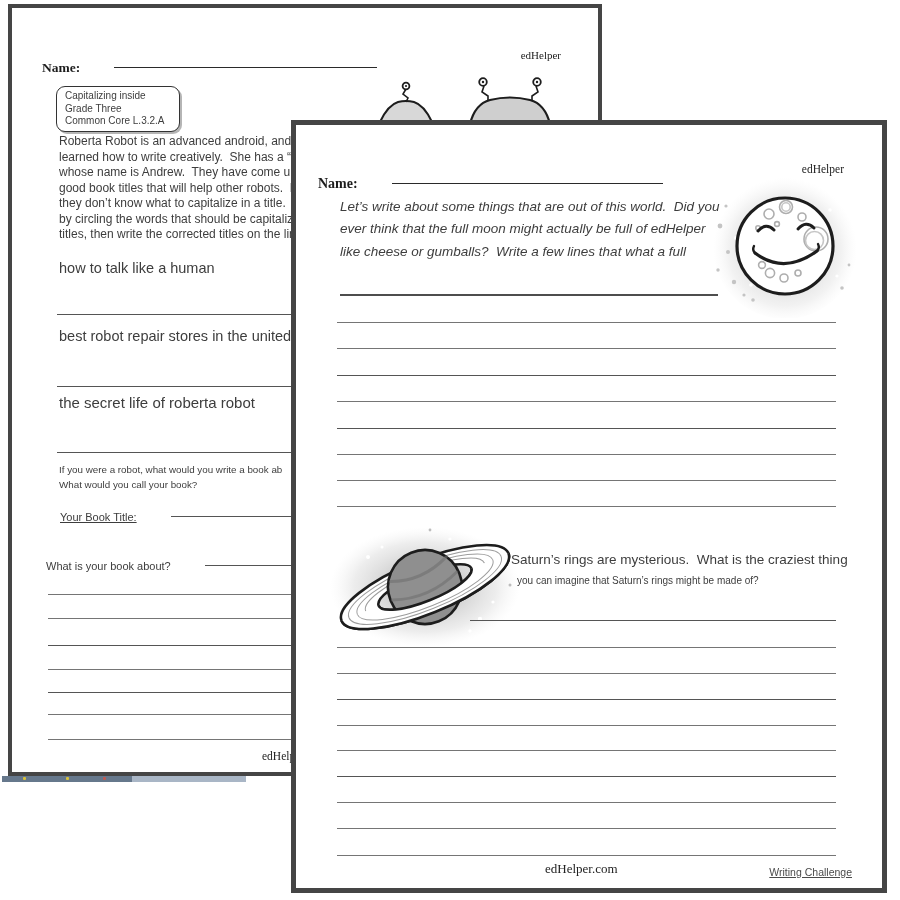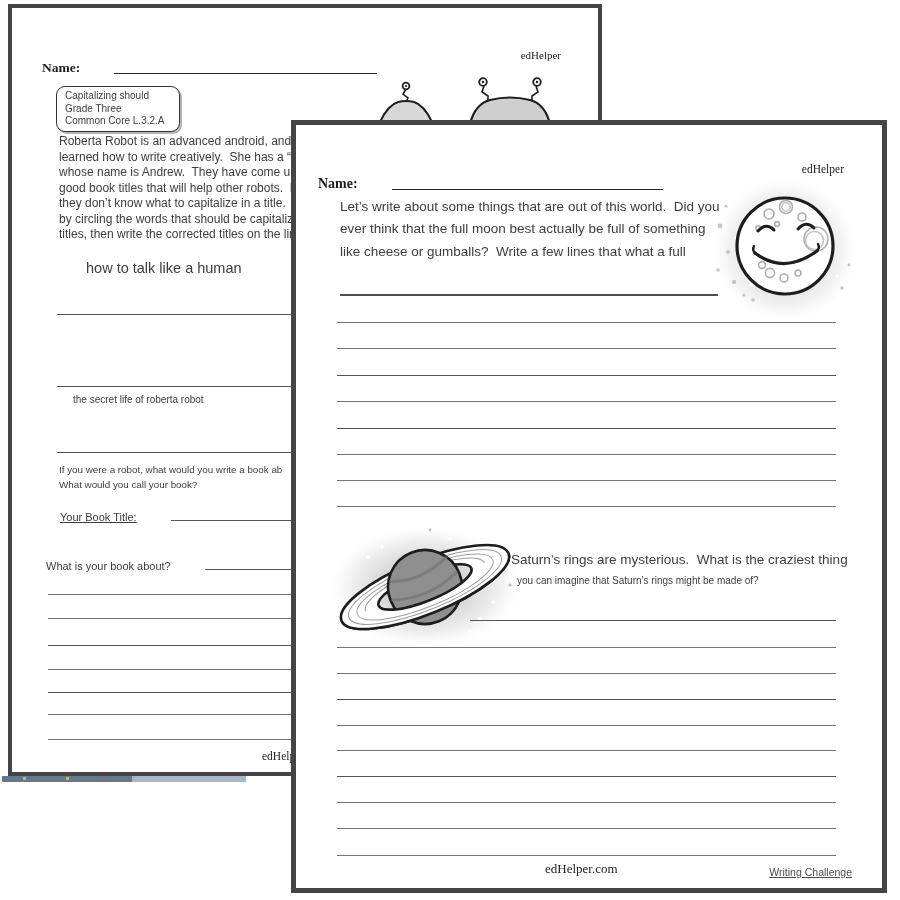--- a/index.html
+++ b/index.html
@@ -6,21 +6,21 @@
   .stage{position:relative;width:900px;height:900px;overflow:hidden;background:#fff;
          font-family:"Liberation Sans",sans-serif;}
   .page{position:absolute;background:#fff;box-sizing:border-box;border:4px solid #454545;}
   .page.front{border-width:5px;}
   .abs{position:absolute;}
   .sans{font-family:"Liberation Sans",sans-serif;color:#3d3d3d;white-space:pre;}
   .serif{font-family:"Liberation Serif",serif;color:#222;white-space:pre;}
   .wline{position:absolute;height:0;border-top:1px solid #757575;}
   .wline.dk{border-top:2px solid #4e4e4e;}
   .wline.md{border-top:1.5px solid #555;}
-  .namerow{display:flex;align-items:flex-end;gap:28px;}
+  .namerow{display:flex;align-items:center;gap:28px;}
   .namerow .lbl{font-family:"Liberation Serif",serif;font-weight:bold;color:#1c1c1c;}
   .namerow .nline{flex:1;border-bottom:1.5px solid #2a2a2a;margin-left:6px;margin-bottom:2px;height:1px;}
   .tagbox{box-sizing:border-box;border:1.5px solid #333;border-radius:9px;
           box-shadow:2px 2px 0 rgba(90,90,90,.45);padding:3px 8px;background:#fff;}
   .tagbox div{font-size:10px;line-height:12.5px;color:#3d3d3d;white-space:pre;}
   .strip{position:absolute;display:flex;}
   .strip .seg1{background:#66788c;height:100%;}
   .strip .seg2{background:#a9b6c6;height:100%;}
   .speck{position:absolute;width:3px;height:3px;border-radius:1px;}
 </style>
@@ -31,41 +31,42 @@
 
   <section class="page back" style="left:8px;top:4px;width:594px;height:772px;">
     <div class="abs serif" style="top:41px;right:37px;font-size:11px;">edHelper</div>
 
     <div class="abs namerow" style="left:30px;top:52px;width:335px;">
       <span class="lbl" style="font-size:13.5px;">Name:</span>
       <span class="nline"></span>
     </div>
 
     <div class="abs tagbox" style="left:44px;top:78px;width:124px;">
-      <div>Capitalizing should</div>
+      <div>Capitalizing inside</div>
       <div>Grade Three</div>
       <div>Common Core L.3.2.A</div>
     </div>
 
     <div class="abs" style="left:47px;top:126px;">
       <div class="sans" style="font-size:12px;line-height:15.5px;">Roberta Robot is an advanced android, and s</div>
       <div class="sans" style="font-size:12px;line-height:15.5px;">learned how to write creatively.  She has a “fr</div>
       <div class="sans" style="font-size:12px;line-height:15.5px;">whose name is Andrew.  They have come up</div>
       <div class="sans" style="font-size:12px;line-height:15.5px;">good book titles that will help other robots.  H</div>
       <div class="sans" style="font-size:12px;line-height:15.5px;">they don’t know what to capitalize in a title.  H</div>
       <div class="sans" style="font-size:12px;line-height:15.5px;">by circling the words that should be capitalize</div>
       <div class="sans" style="font-size:12px;line-height:15.5px;">titles, then write the corrected titles on the line</div>
     </div>
 
-    <div class="abs sans" style="left:47px;top:252px;font-size:14.5px;margin-left:27px;">how to talk like a human</div>
+    <div class="abs sans" style="left:47px;top:252px;font-size:14.5px;">how to talk like a human</div>
     <div class="wline md" style="left:45px;top:306px;width:505px;"></div>
 
+    <div class="abs sans" style="left:47px;top:320px;font-size:14.5px;">best robot repair stores in the united</div>
     <div class="wline md" style="left:45px;top:378px;width:505px;"></div>
 
-    <div class="abs sans" style="left:47px;top:386px;font-size:10px;margin-left:14px;">the secret life of roberta robot</div>
+    <div class="abs sans" style="left:47px;top:386px;font-size:15px;">the secret life of roberta robot</div>
     <div class="wline md" style="left:45px;top:444px;width:505px;"></div>
 
     <div class="abs" style="left:47px;top:454px;">
       <div class="sans" style="font-size:9.8px;line-height:15px;">If you were a robot, what would you write a book ab</div>
       <div class="sans" style="font-size:9.8px;line-height:15px;">What would you call your book?</div>
     </div>
 
     <div class="abs namerow" style="left:48px;top:503px;width:500px;">
       <span class="sans" style="font-size:11px;text-decoration:underline;">Your Book Title:</span>
       <span class="nline" style="border-bottom-color:#555;"></span>
@@ -112,23 +113,23 @@
   </svg>
 
   <section class="page front" style="left:291px;top:120px;width:596px;height:773px;z-index:3;">
     <div class="abs serif" style="top:38px;right:38px;font-size:11.5px;">edHelper</div>
 
     <div class="abs namerow" style="left:22px;top:51px;width:345px;">
       <span class="lbl" style="font-size:14px;">Name:</span>
       <span class="nline"></span>
     </div>
 
-    <div class="abs" style="left:44px;top:71px;">
+    <div class="abs" style="left:44px;top:71px;font-style:italic;">
       <div class="sans" style="font-size:13.5px;line-height:22.3px;">Let’s write about some things that are out of this world.  Did you</div>
-      <div class="sans" style="font-size:13.5px;line-height:22.3px;">ever think that the full moon best actually be full of something</div>
+      <div class="sans" style="font-size:13.5px;line-height:22.3px;">ever think that the full moon might actually be full of edHelper</div>
       <div class="sans" style="font-size:13.5px;line-height:22.3px;">like cheese or gumballs?  Write a few lines that what a full</div>
     </div>
 
     <svg class="abs" style="left:410px;top:43px;" width="150" height="150" viewBox="0 0 150 150">
       <defs>
         <radialGradient id="mg" cx="50%" cy="52%" r="50%">
           <stop offset="55%" stop-color="#c9c9c9" stop-opacity=".5"></stop>
           <stop offset="78%" stop-color="#d5d5d5" stop-opacity=".32"></stop>
           <stop offset="100%" stop-color="#e9e9e9" stop-opacity="0"></stop>
         </radialGradient>

